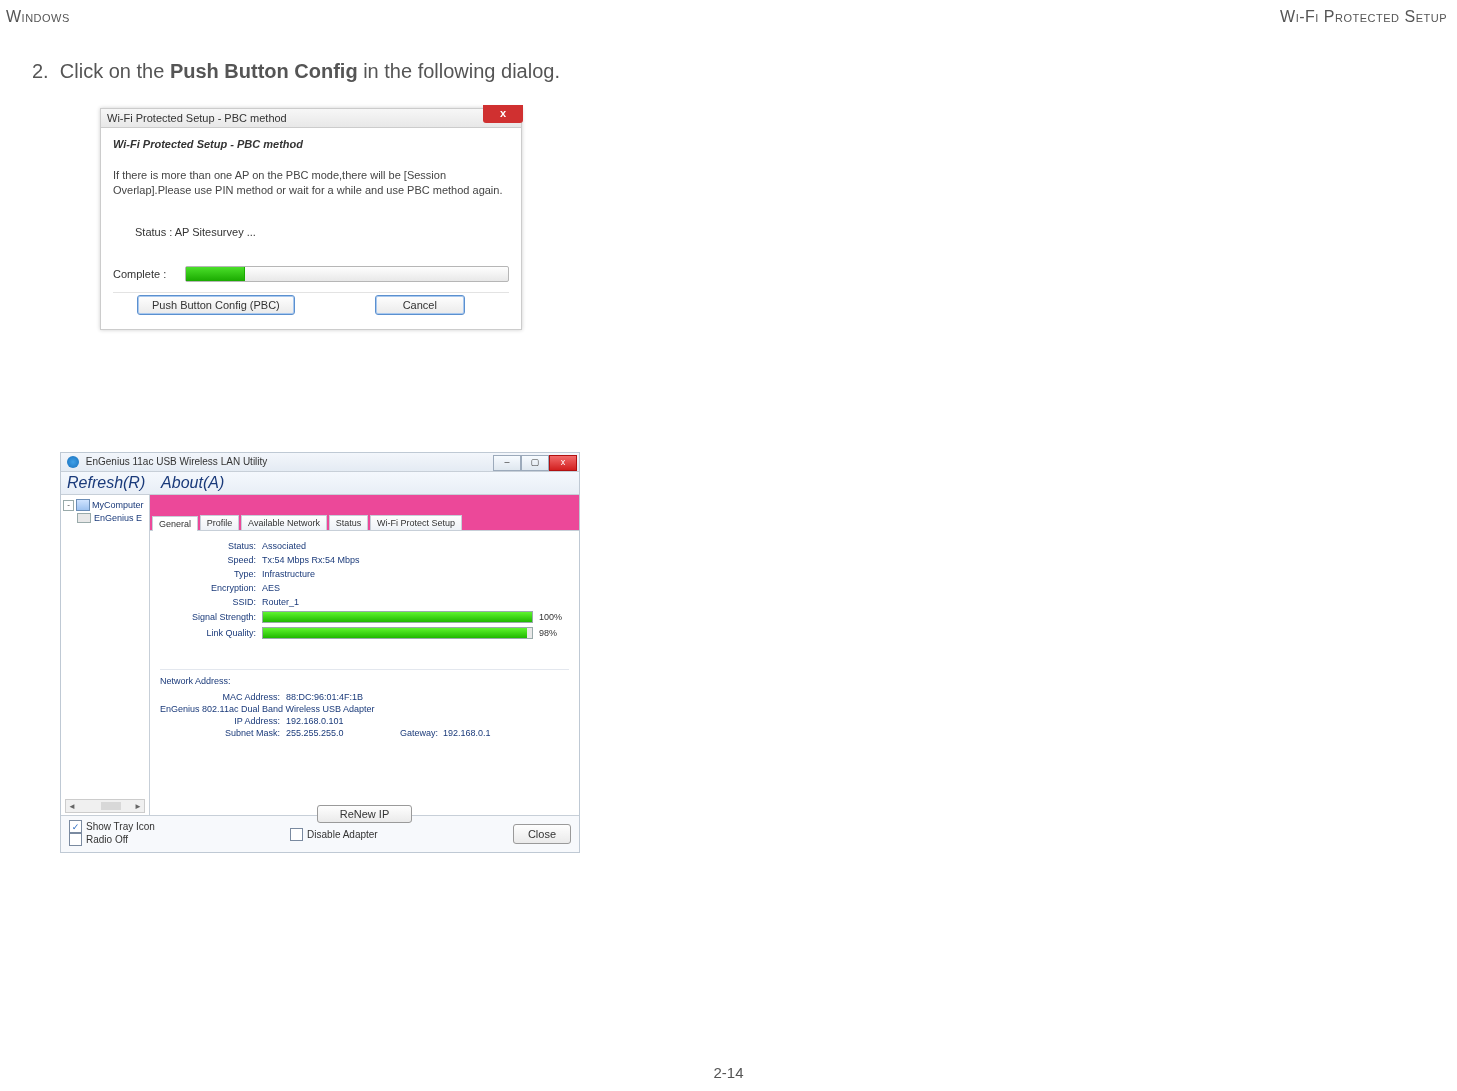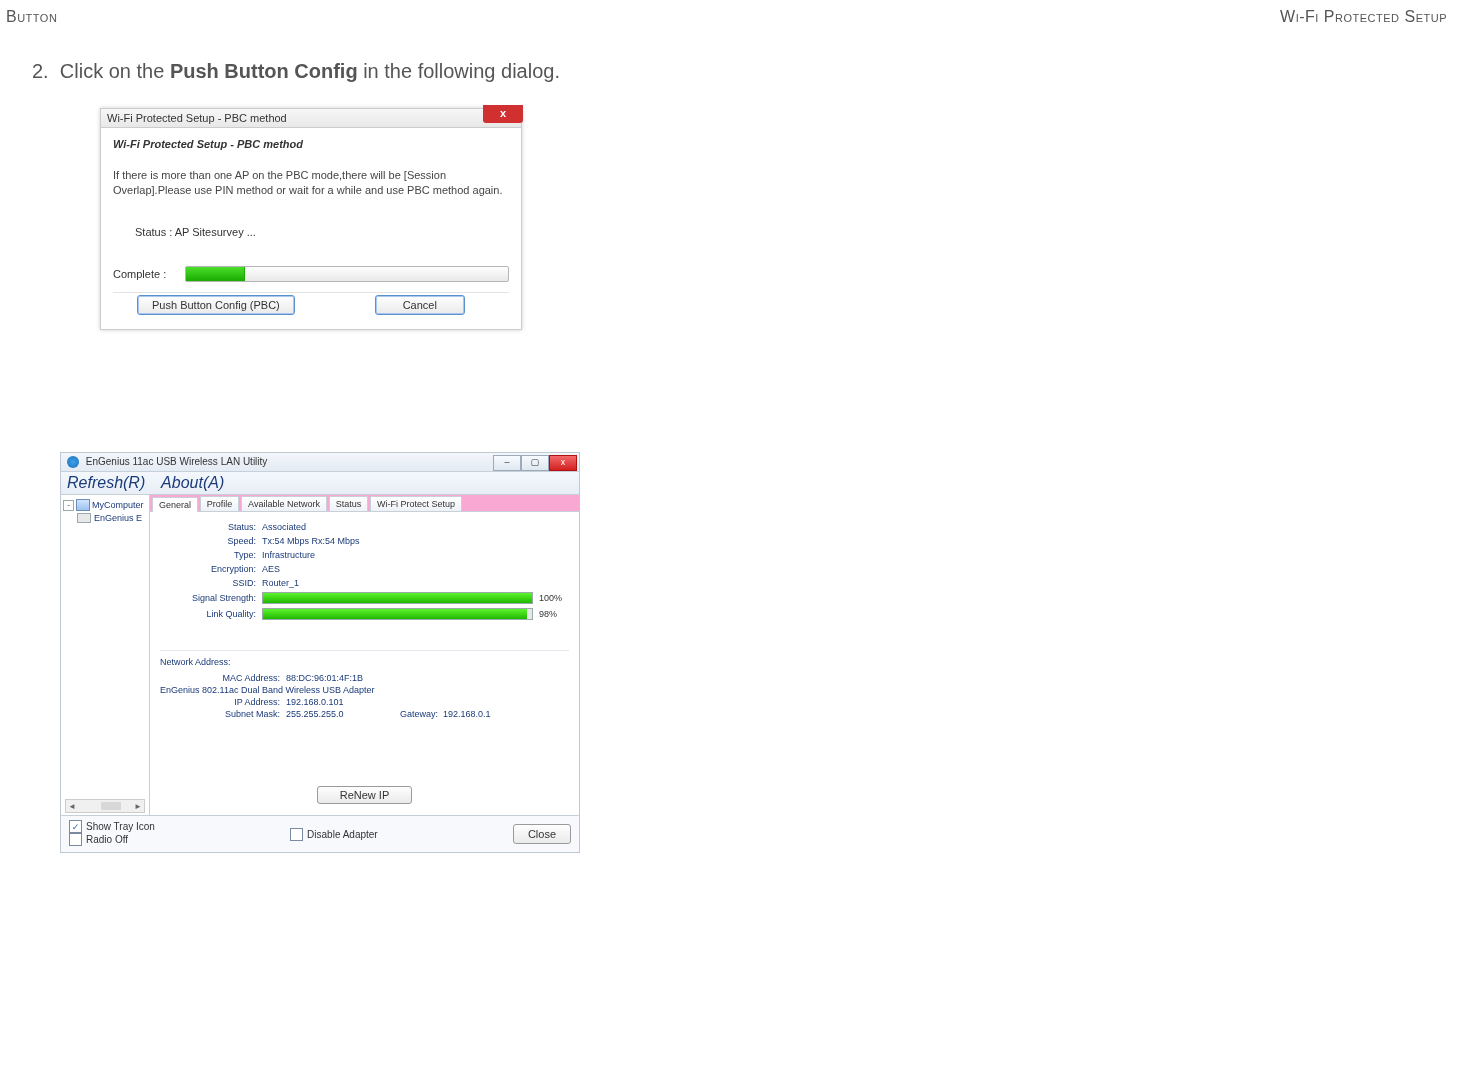--- a/index.html
+++ b/index.html
@@ -233,23 +233,23 @@
   }
   .tree .scrollb .arr { font-size:8px; color:#666; padding:0 2px;}
   .tree .scrollb .thumb { flex:none; width:20px; height:8px; background:#d8d8d8; margin-left:12px;}
 
   .tabs {
     flex:1;
     display:flex; flex-direction:column;
   }
   .tabstrip {
     border-bottom: 1px solid #c7cfd8;
-    padding-top:1px;
+    padding-top:20px;
     padding-left:2px;
-    background:#f9a8d4;
+    background:#ec4899;
   }
   .tab {
     display:inline-block;
     border:1px solid #c7cfd8;
     border-bottom:none;
     background:linear-gradient(#fefefe,#eef2f7);
     padding:2px 6px;
     font-size:9px;
     margin-right:-1px;
     color:#333;
@@ -326,21 +326,21 @@
     text-align:center;
     font-size: 15px;
     color:#555;
   }
 </style>
 </head>
 <body>
 
 <div class="page">
 
-  <div class="header-left">Button</div>
+  <div class="header-left">Windows</div>
   <div class="header-right">Wi-Fi Protected Setup</div>
 
   <div class="step2">
     <span>2.</span>&nbsp;
     <span>Click on the </span><span class="bold">Push Button Config</span><span> in the following dialog.</span>
   </div>
 
   <div class="dlg1">
     <div class="titlebar">
       <span>Wi-Fi Protected Setup - PBC method</span>
@@ -488,13 +488,14 @@
       <div class="chk">
         <span class="box"></span>
         <span>Disable Adapter</span>
       </div>
       <div>
         <span class="winbtn">Close</span>
       </div>
     </div>
   </div>
 
+  <div class="page-num">2-14</div>
 </div>
 
 </body></html>

